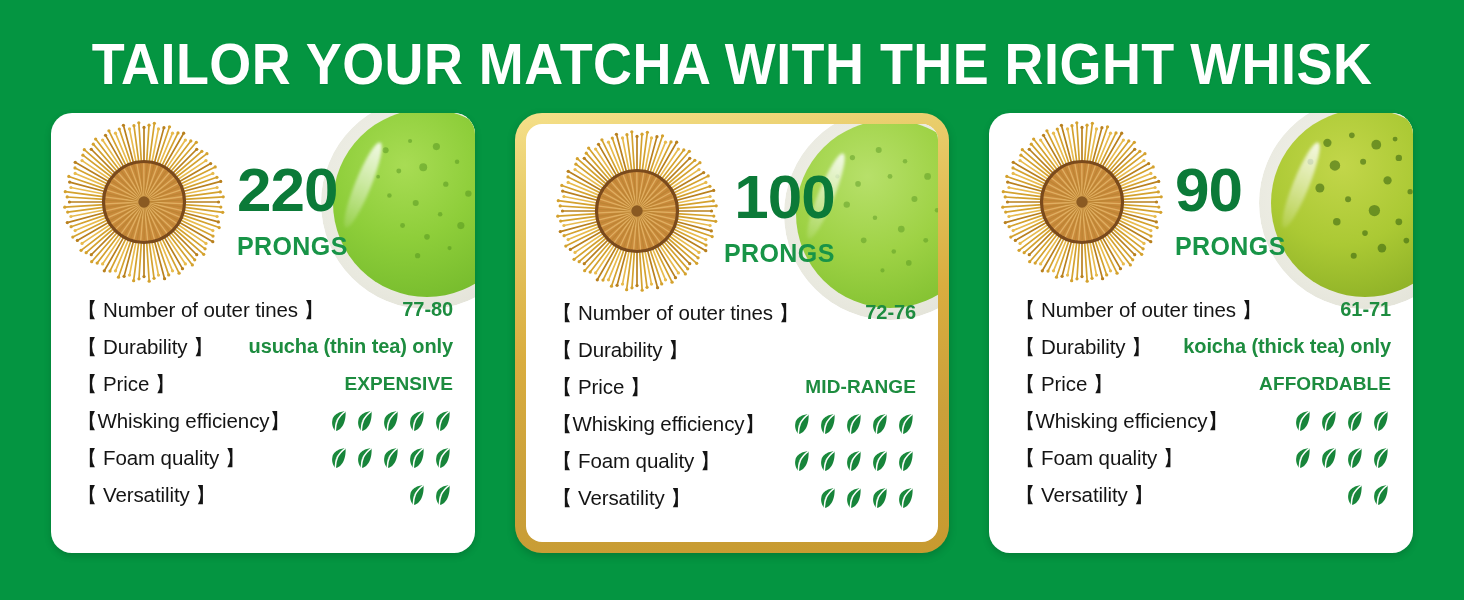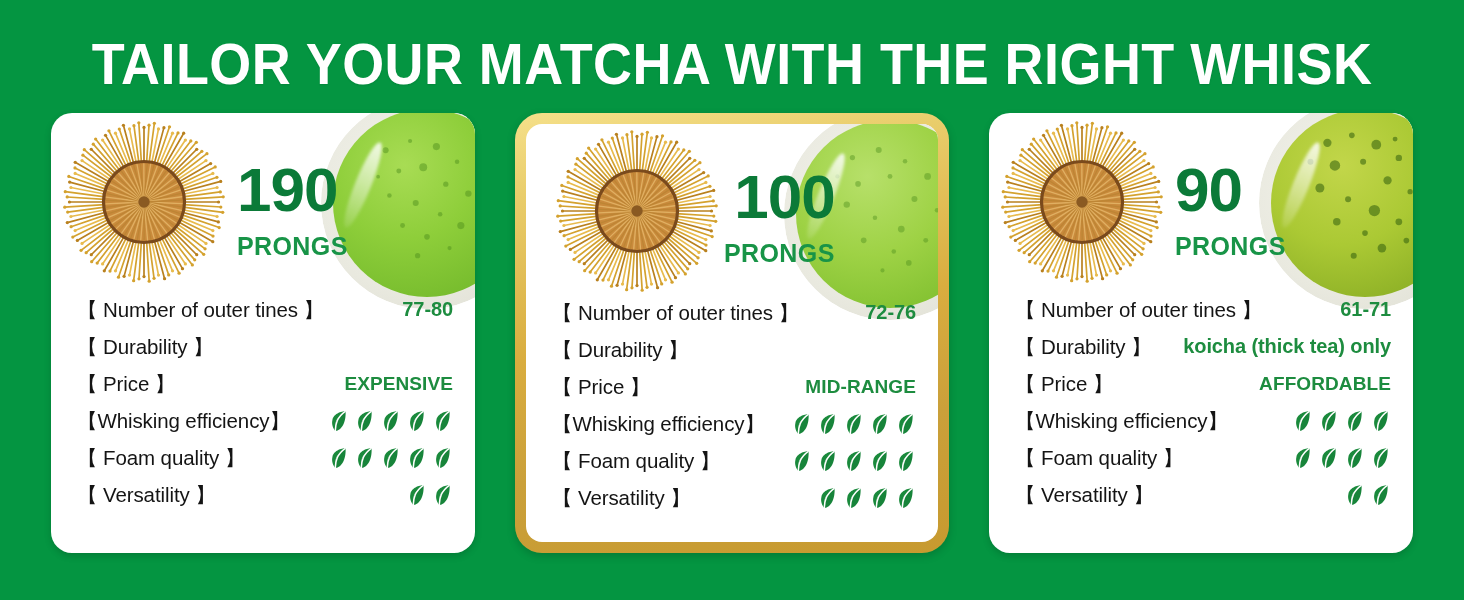--- a/index.html
+++ b/index.html
@@ -417,32 +417,33 @@
             <defs>
               <radialGradient id="g1">
                   <stop offset="0" stop-color="#e8c07a"></stop>
                   <stop offset="1" stop-color="#b87a2c"></stop>
                 </radialGradient>
             </defs>
             <circle cx="100" cy="100" r="7" fill="#8a5a22"></circle>
           </svg>
 
           <div class="prongs p1">
-            <div class="num">190</div>
+            <div class="num">220</div>
             <div class="lbl">PRONGS</div>
           </div>
         </div>
 
         <div class="specs">
           <div class="row">
             <div class="rlabel">【 Number of outer tines 】</div>
             <div class="rvalue">77-80</div>
           </div>
           <div class="row">
             <div class="rlabel">【 Durability 】</div>
+            <div class="rvalue">usucha (thin tea) only</div>
           </div>
           <div class="row">
             <div class="rlabel">【 Price 】</div>
             <div class="rvalue caps">EXPENSIVE</div>
           </div>
           <div class="row">
             <div class="rlabel">【Whisking efficiency】</div>
             <div class="leaves">
                 <svg class="leaf" viewBox="0 0 20 26">
                   <path d="M16.6 2.2C16.6 2.2 4.6 3.0 2.4 11.4c-1.9 7.2 3.0 12.4 3.0 12.4S3.9 14.8 8.4 9.6c3.3-3.8 8.2-7.4 8.2-7.4z" fill="#1a8a3c"></path>

